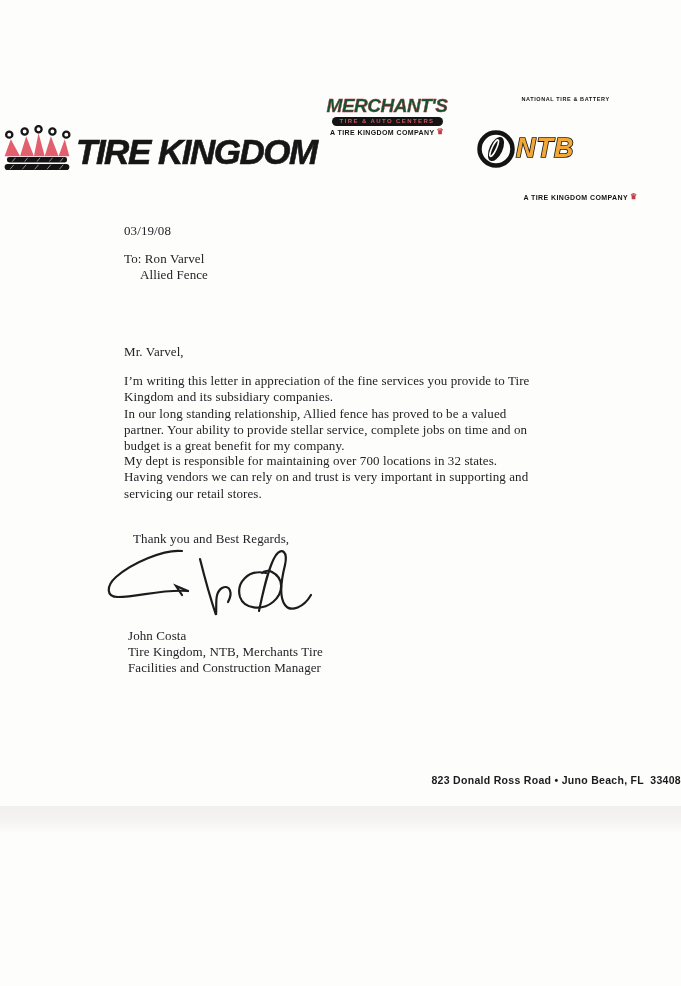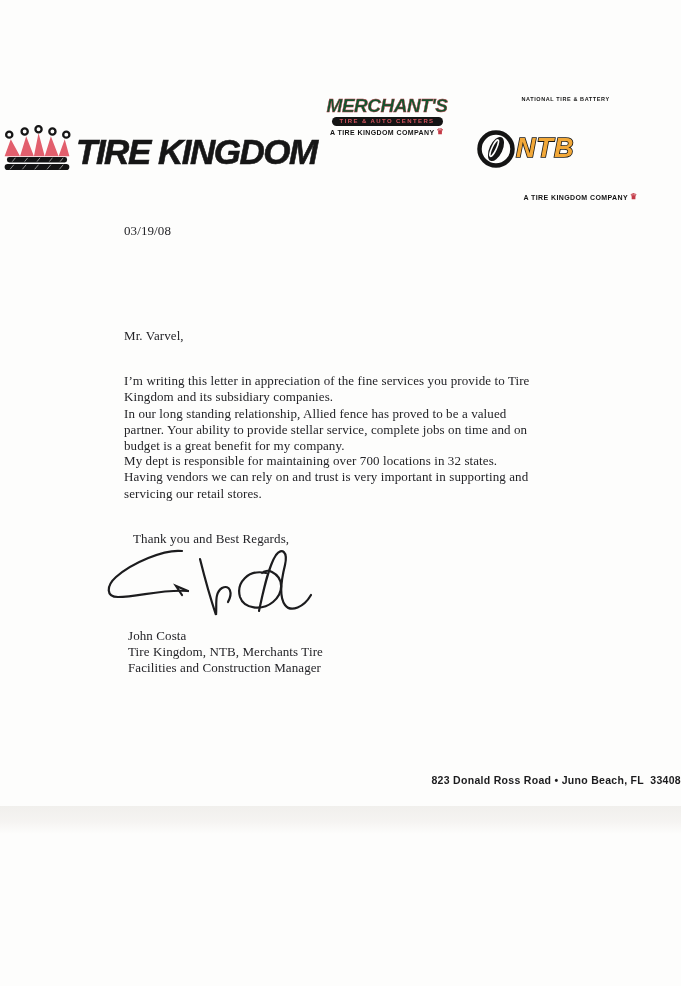--- a/index.html
+++ b/index.html
@@ -122,21 +122,21 @@
   .abs { position: absolute; }
   .letter-text {
     font-size: 13px;
     line-height: 16.3px;
     color: #242428;
     letter-spacing: 0.1px;
   }
   .date-line       { left: 124px; top: 200px; margin-top: 23px; }
   .recipient-block { left: 124px; top: 251px; }
   .recipient-indent { padding-left: 16px; }
-  .salutation      { left: 124px; top: 328px; }
+  .salutation      { left: 124px; top: 344px; }
   .paragraph-1     { left: 124px; top: 373px; width: 480px; }
   .paragraph-2     { left: 124px; top: 453px; width: 480px; }
   .closing-line    { left: 124px; top: 531px; margin-left: 9px; }
   .signature-image { left: 104px; top: 547px; }
   .signer-block    { left: 128px; top: 628px; line-height: 16px; }
 
   
   .footer {
     position: absolute;
     left: 0; top: 773px;
@@ -211,20 +211,24 @@
             <span>A TIRE KINGDOM COMPANY</span>
             <span class="mini-crown">♛</span>
           </div>
         </div>
       </div>
     </div>
   </div>
 
   <div class="abs letter-text date-line">03/19/08</div>
 
+  <div class="abs letter-text recipient-block">
+    <div>To: Ron Varvel</div>
+    <div class="recipient-indent">Allied Fence</div>
+  </div>
 
   <div class="abs letter-text salutation">Mr. Varvel,</div>
 
   <div class="abs letter-text paragraph-1">I’m writing this letter in appreciation of the fine services you provide to Tire<br>Kingdom and its subsidiary companies.<br>In our long standing relationship, Allied fence has proved to be a valued<br>partner. Your ability to provide stellar service, complete jobs on time and on<br>budget is a great benefit for my company.</div>
 
   <div class="abs letter-text paragraph-2">My dept is responsible for maintaining over 700 locations in 32 states.<br>Having vendors we can rely on and trust is very important in supporting and<br>servicing our retail stores.</div>
 
   <div class="abs letter-text closing-line">Thank you and Best Regards,</div>
 
   <svg class="abs signature-image" width="210" height="78" viewBox="0 0 210 78">

